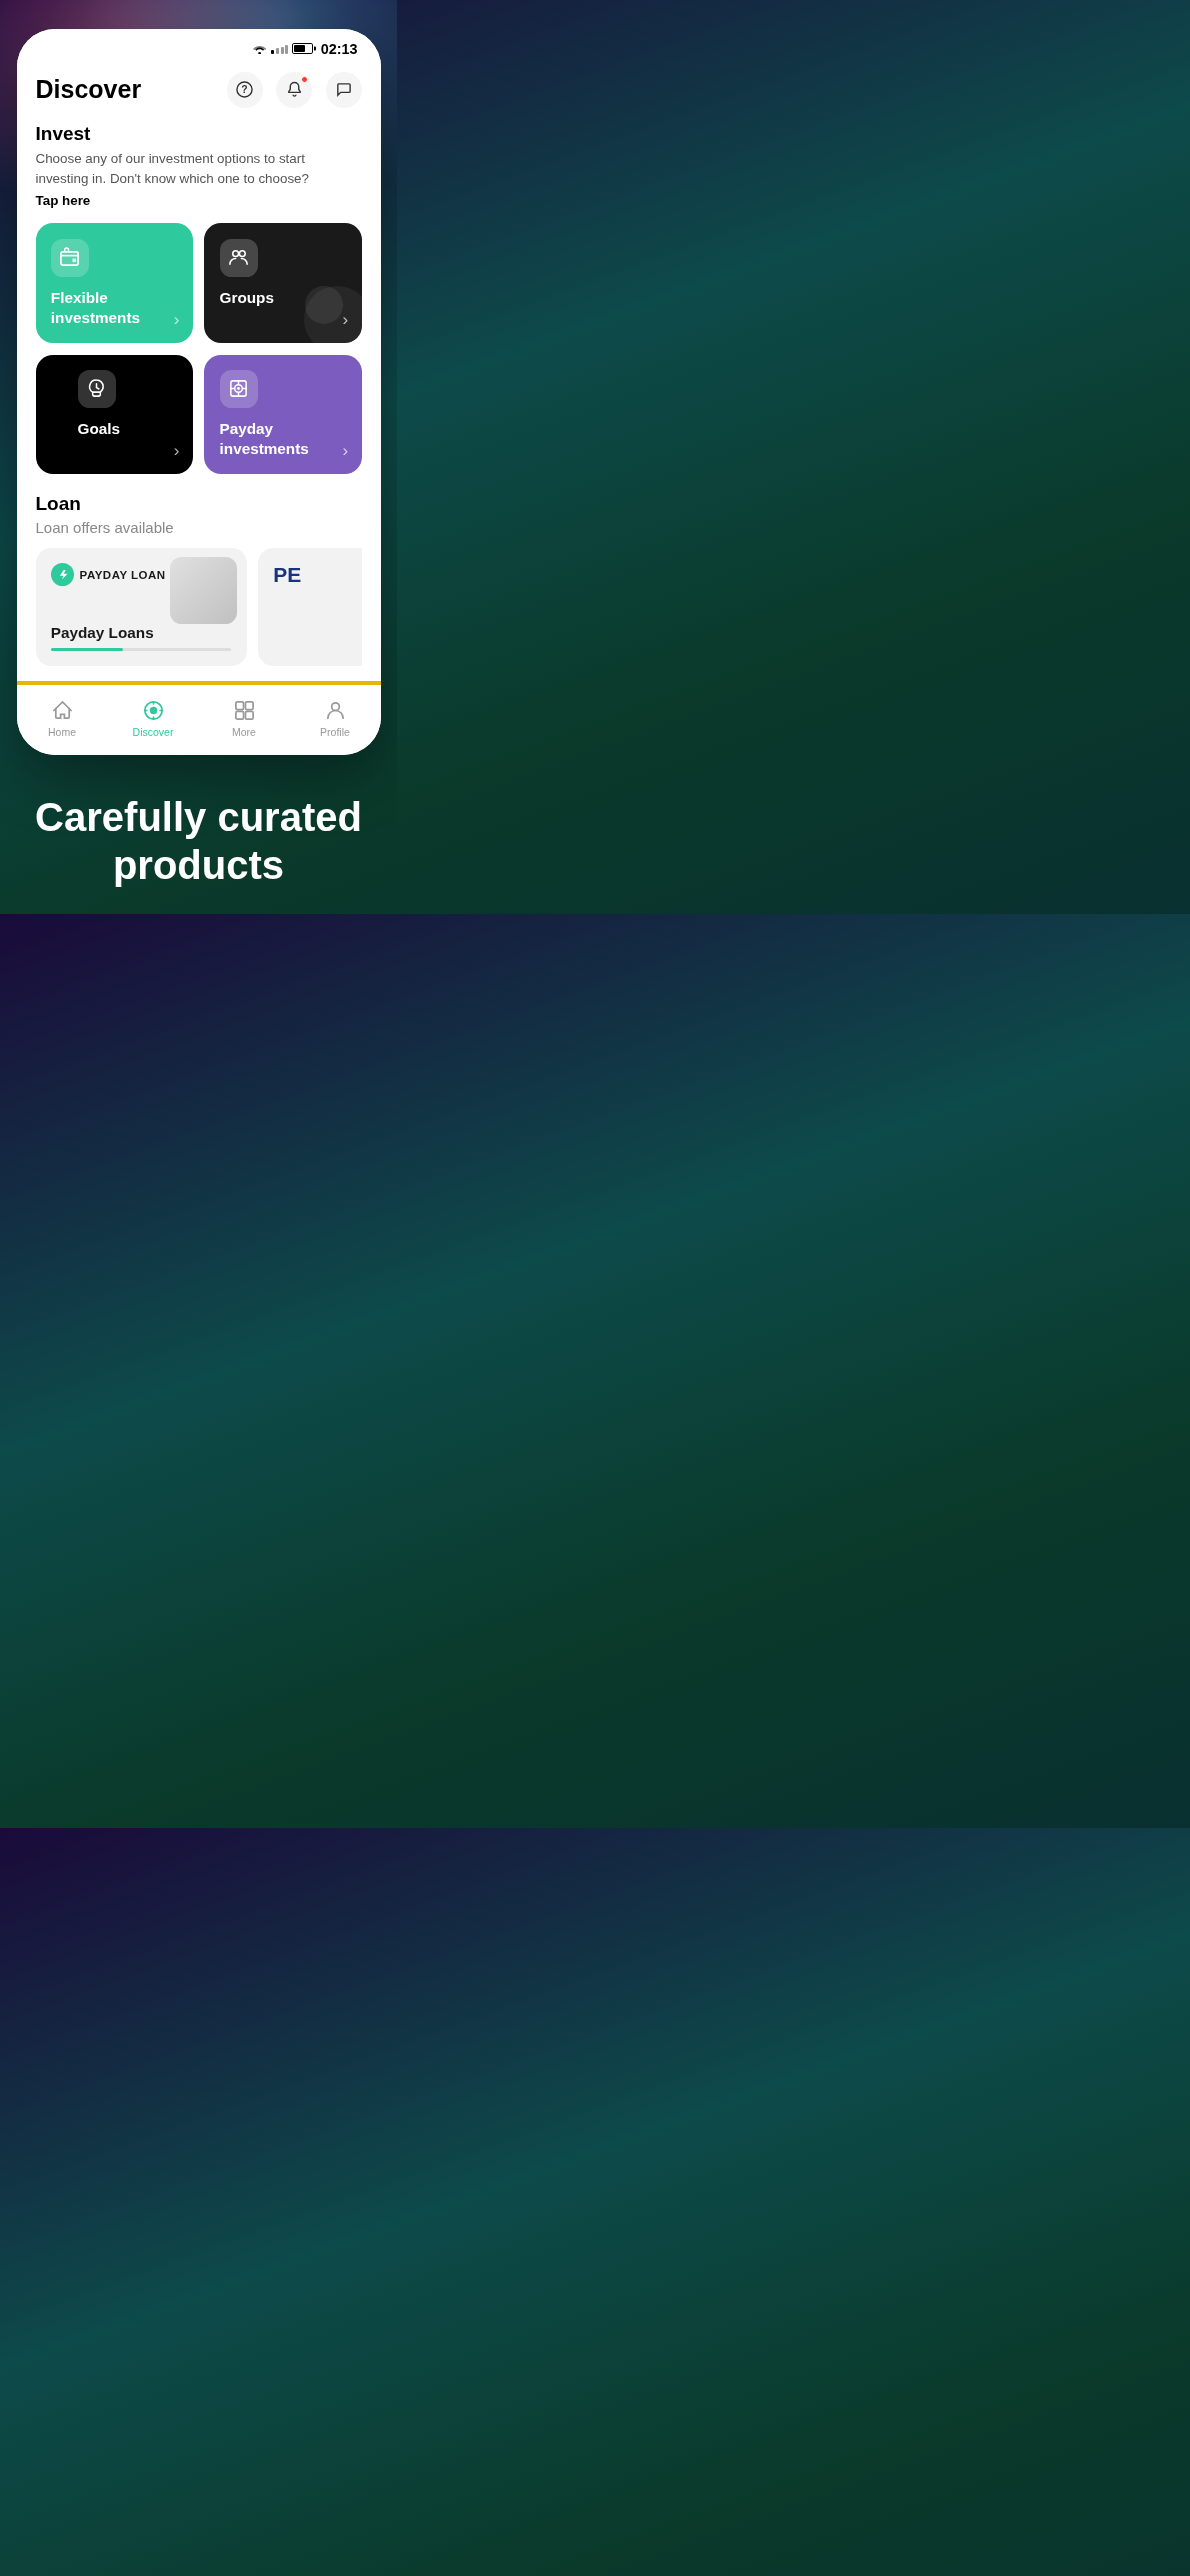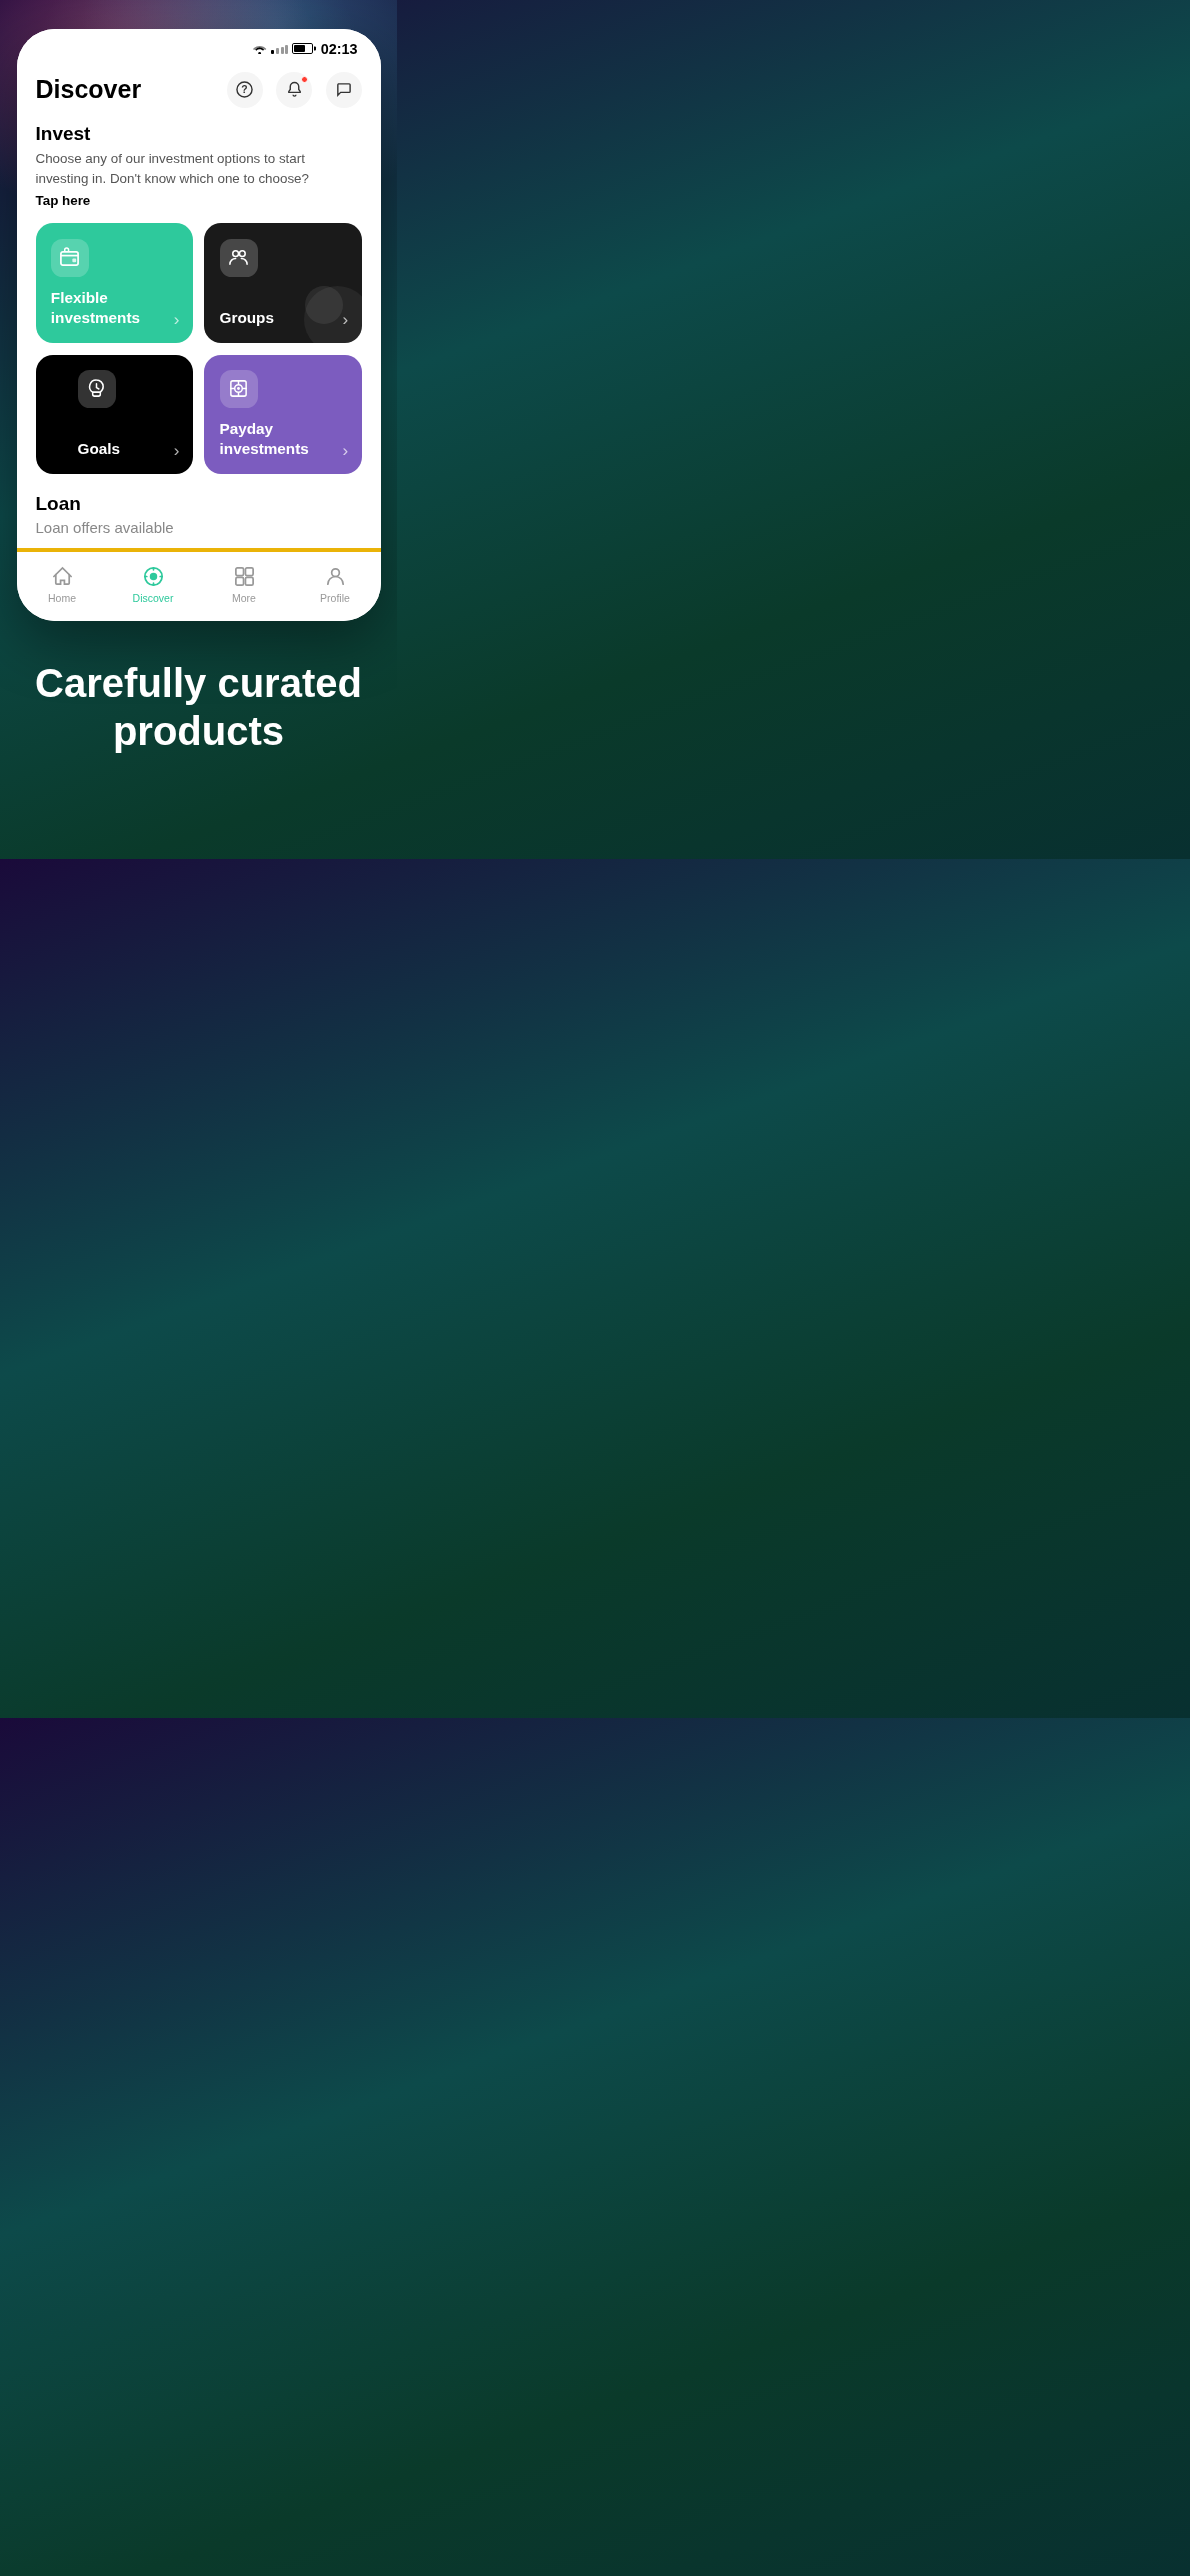--- a/index.html
+++ b/index.html
@@ -194,21 +194,21 @@
 
     .invest-card {
       border-radius: 17px;
       padding: 15.3px;
       position: relative;
       cursor: pointer;
       overflow: hidden;
       min-height: 115px;
       display: flex;
       flex-direction: column;
-      justify-content: space-between;
+      justify-content: flex-start;
     }
 
     .invest-card.green {
       background: #2ec99c;
     }
 
     .invest-card.black {
       background: #1a1a1a;
     }
 
@@ -536,20 +536,43 @@
           <span class="card-arrow">›</span>
         </div>
 
       </div>
     </div>
 
     <div class="loan-section">
       <div class="section-title">Loan</div>
       <div class="loan-subtitle">Loan offers available</div>
 
+      <div class="loan-cards-row">
+
+        <div class="loan-card">
+          <div class="loan-card-tag">
+            <div class="loan-tag-icon">
+              <svg width="11.5" height="11.5" viewBox="0 0 12 12">
+                <path d="M7 1L3 7h4l-2 4 6-6H7l2-4z" fill="#fff"></path>
+              </svg>
+            </div>
+            <span class="loan-tag-label">PAYDAY LOAN</span>
+          </div>
+          <div class="loan-card-image" style="background: linear-gradient(135deg, #e0e0e0 0%, #c0c0c0 100%);"></div>
+          <div class="loan-card-name">Payday Loans</div>
+          <div class="loan-progress">
+            <div class="loan-progress-fill"></div>
+          </div>
+        </div>
+
+        <div class="loan-card-preview">
+          <span class="preview-text">PE</span>
+        </div>
+
+      </div>
     </div>
 
   </div>
 
   <div class="bottom-nav">
 
     <div class="nav-item">
       <svg width="23" height="23" viewBox="0 0 24 24">
         <path d="M3 12l9-9 9 9" stroke="#999" stroke-width="1.8" fill="none" stroke-linecap="round"></path>
         <path d="M5 10v9a1 1 0 001 1h4v-4h4v4h4a1 1 0 001-1v-9" stroke="#999" stroke-width="1.8" fill="none" stroke-linecap="round"></path>

